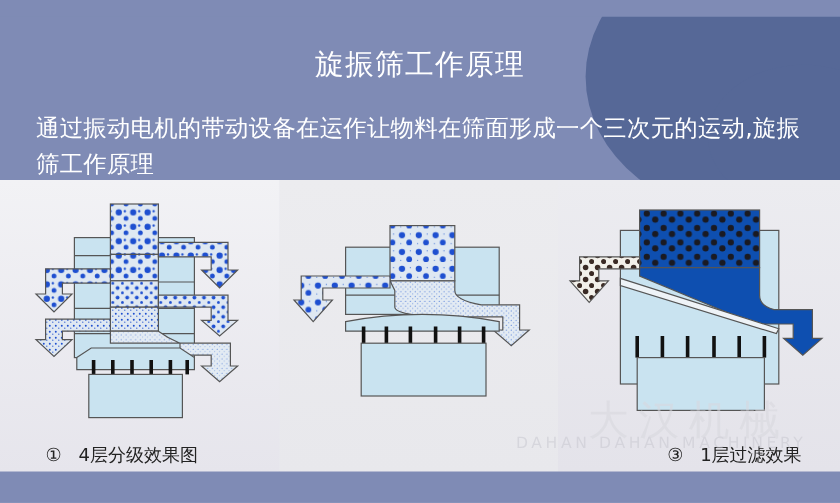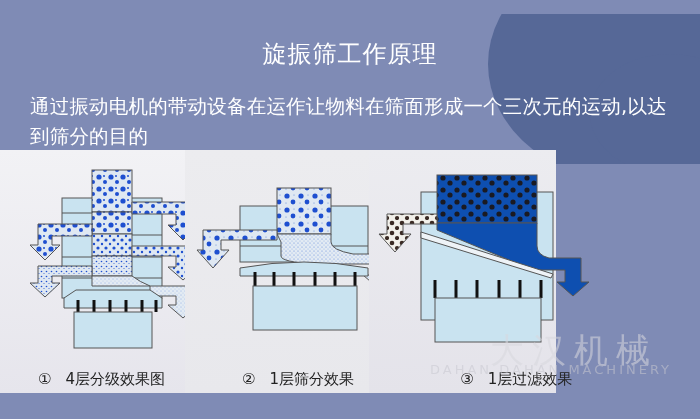--- a/index.html
+++ b/index.html
@@ -3,41 +3,41 @@
 <meta charset="utf-8">
 <style>
   * { margin: 0; padding: 0; box-sizing: border-box; }
   html, body { width: 700px; height: 419px; overflow: hidden; }
   body { background: #7f8bb5; font-family: "DejaVu Sans", "Liberation Sans", sans-serif; position: relative; }
   .header { position: absolute; left: 0; top: 0; width: 700px; height: 150px; background: #7f8bb5; overflow: hidden; margin-top: 14px; }
   .blob { position: absolute; left: 488px; top: -70px; width: 300px; height: 240px; border-radius: 50%; background: #566897; }
   .blob2 { position: absolute; left: 590px; top: 40px; width: 160px; height: 120px; border-radius: 50%; background: #566897; }
   .title { position: absolute; left: 0; width: 700px; top: 24px; text-align: center; color: #fff; font-size: 24px; letter-spacing: 1px; }
   .desc { position: absolute; left: 30px; top: 78px; width: 640px; color: #fff; font-size: 19.5px; line-height: 30px; letter-spacing: 0.2px; }
-  .panels { position: absolute; left: 0; top: 150px; width: 556px; height: 243px; display: flex; background: #e8e8ee; }
+  .panels { position: absolute; left: 0; top: 150px; width: 700px; height: 243px; display: flex; background: #e8e8ee; }
   .panel { position: relative; height: 243px; }
   .p1 { width: 233px; background: linear-gradient(180deg,#f2f2f5 0%,#e6e5ec 100%); }
   .p2 { width: 232px; background: linear-gradient(180deg,#ececef 0%,#e8e8ec 100%); }
   .p3 { width: 235px; background: linear-gradient(180deg,#ececf0 0%,#e4e3ea 100%); }
   .panel svg { position: absolute; left: 0; top: 0; }
   .caption { position: absolute; top: 220px; font-size: 15px; color: #222; white-space: nowrap; }
   .caption .num { margin-right: 14px; }
   .footer { position: absolute; left: 0; top: 393px; width: 700px; height: 26px; background: #7f8bb5; }
   .watermark { position: absolute; left: 430px; top: 332px; width: 270px; height: 40px; pointer-events: none; opacity: 0.55; }
   .wm-text { position: absolute; left: 60px; top: -4px; font-size: 34px; color: #d8d8de; letter-spacing: 8px; }
   .wm-sub { position: absolute; left: 0; top: 30px; font-size: 13px; color: #c8c8d0; letter-spacing: 3px; }
 </style>
 </head>
 <body>
 
 <div class="header">
   <div class="blob"></div>
   <div class="blob2"></div>
   <div class="title">旋振筛工作原理</div>
-  <div class="desc">通过振动电机的带动设备在运作让物料在筛面形成一个三次元的运动,以达到筛分的目的</div>
+  <div class="desc">通过振动电机的带动设备在运作让物料在筛面形成一个三次元的运动,旋振筛工作原理</div>
 </div>
 
 <div class="panels">
 
   <div class="panel p1">
     <svg width="233" height="215" viewBox="0 0 233 215">
       <defs>
         <pattern id="bigDots" width="12" height="12" patternUnits="userSpaceOnUse">
           <rect width="12" height="12" fill="#dfe8f2"></rect>
           <circle cx="3" cy="3" r="2.6" fill="#1e4fd0"></circle>
@@ -121,23 +121,20 @@
       <g stroke="#111" stroke-width="3">
         <line x1="70" y1="122" x2="70" y2="136"></line>
         <line x1="89" y1="122" x2="89" y2="136"></line>
         <line x1="109" y1="122" x2="109" y2="136"></line>
         <line x1="130" y1="122" x2="130" y2="136"></line>
         <line x1="150" y1="122" x2="150" y2="136"></line>
         <line x1="170" y1="122" x2="170" y2="136"></line>
       </g>
       <rect x="68" y="136" width="104" height="44" fill="#c9e3f0" stroke="#555"></rect>
     </svg>
-    <div class="caption" style="left:57px;">
-      <span class="num">②</span><span>1层筛分效果</span>
-    </div>
   </div>
 
   <div class="panel p3">
     <svg width="235" height="215" viewBox="0 0 235 215">
       <defs>
         <pattern id="p3dark" width="14" height="12" patternUnits="userSpaceOnUse">
           <rect width="14" height="12" fill="#0e4fb0"></rect>
           <circle cx="4" cy="4" r="2.6" fill="#1a1a22"></circle>
           <circle cx="11" cy="9" r="2.6" fill="#1a1a22"></circle>
         </pattern>

